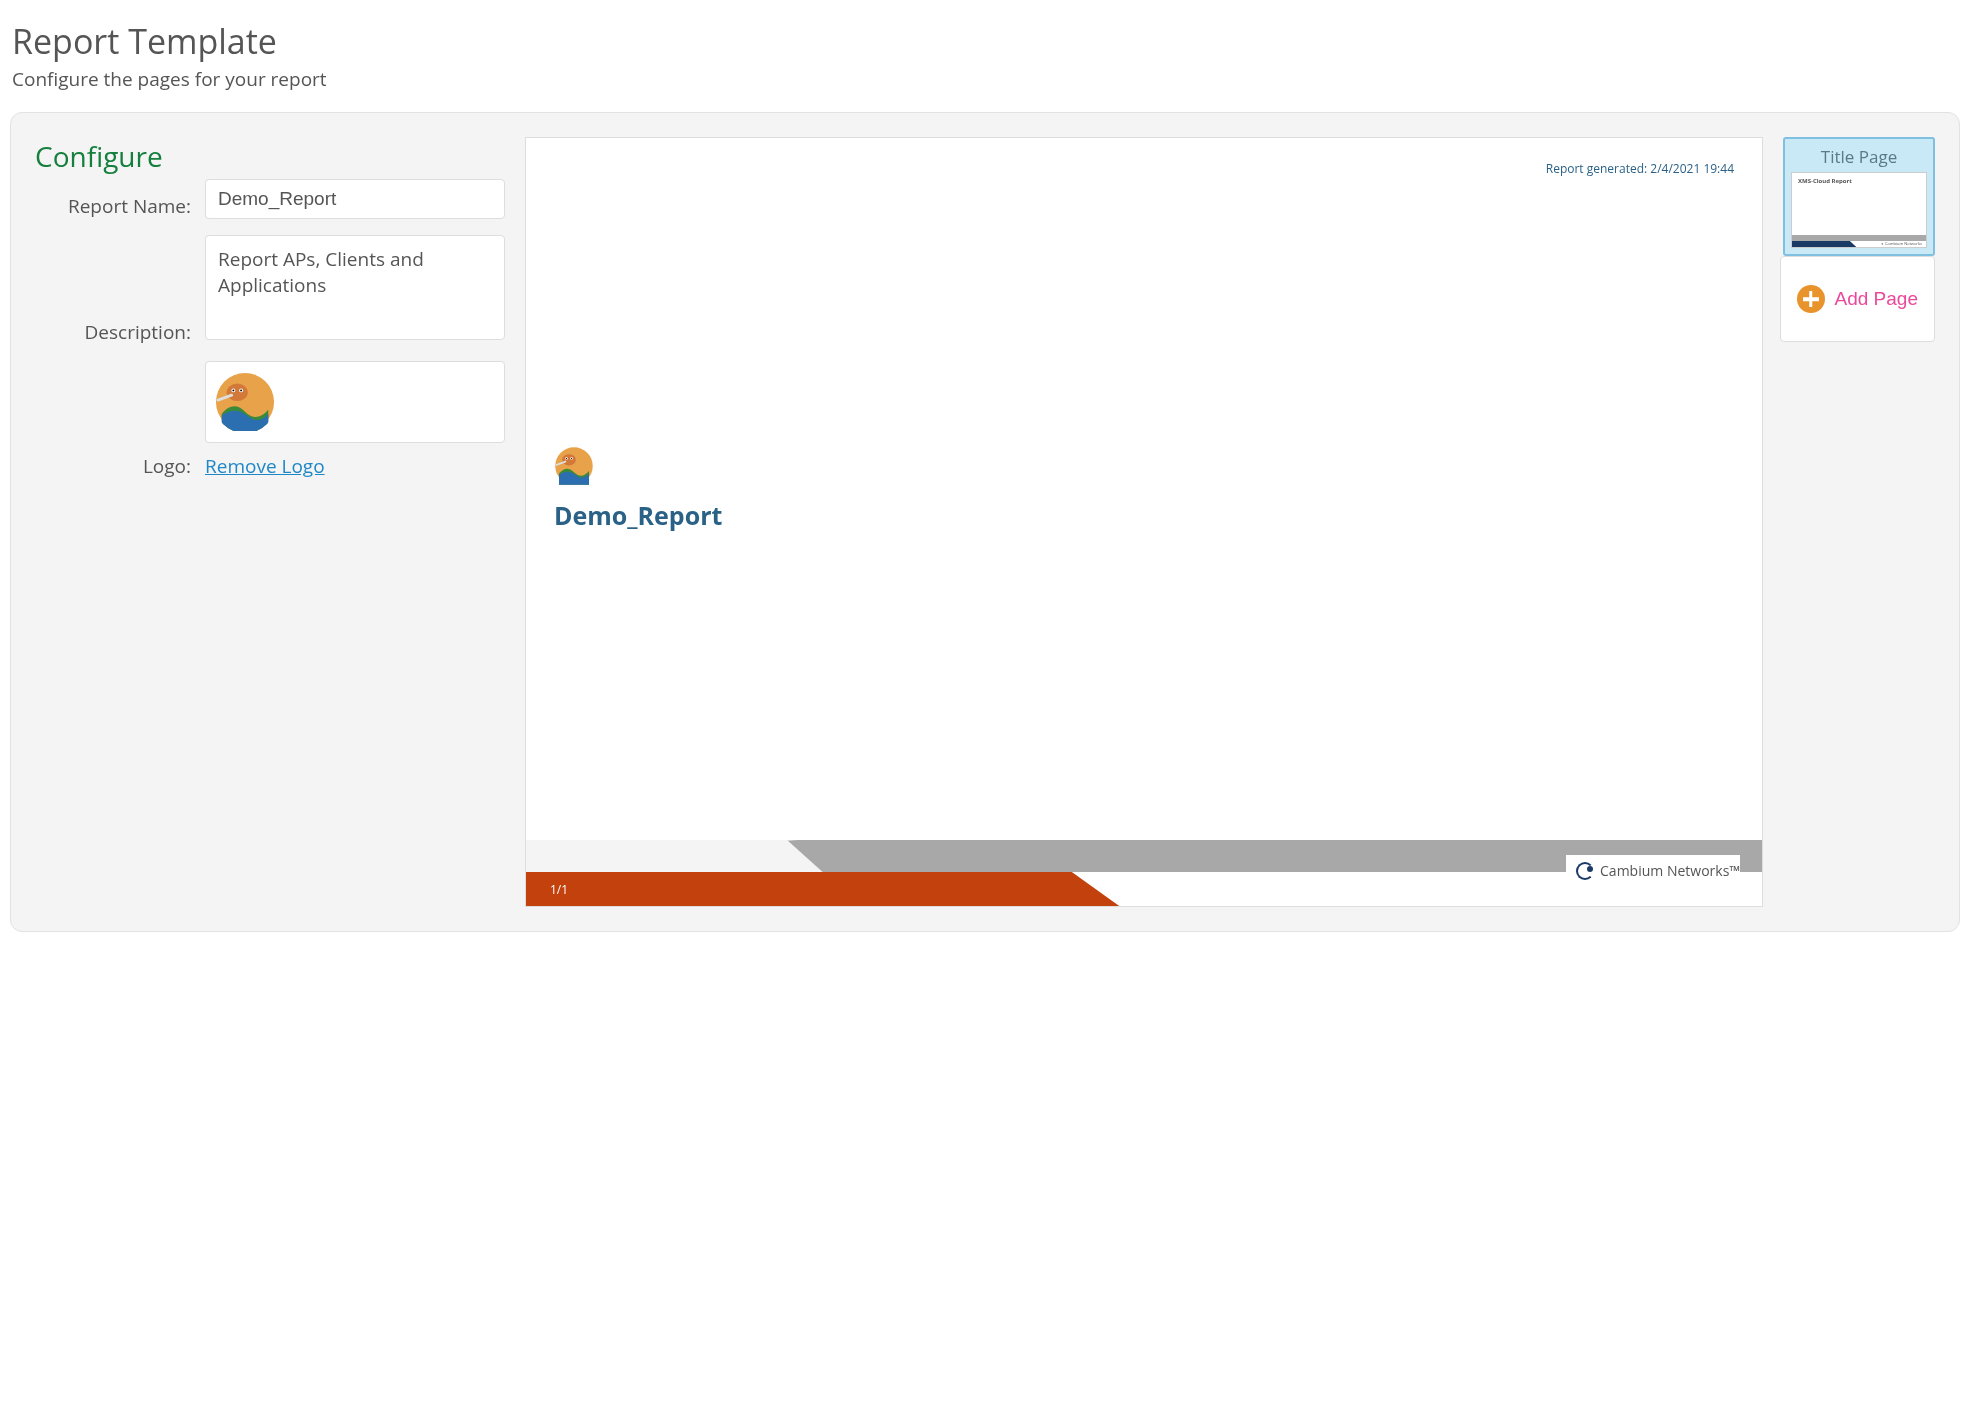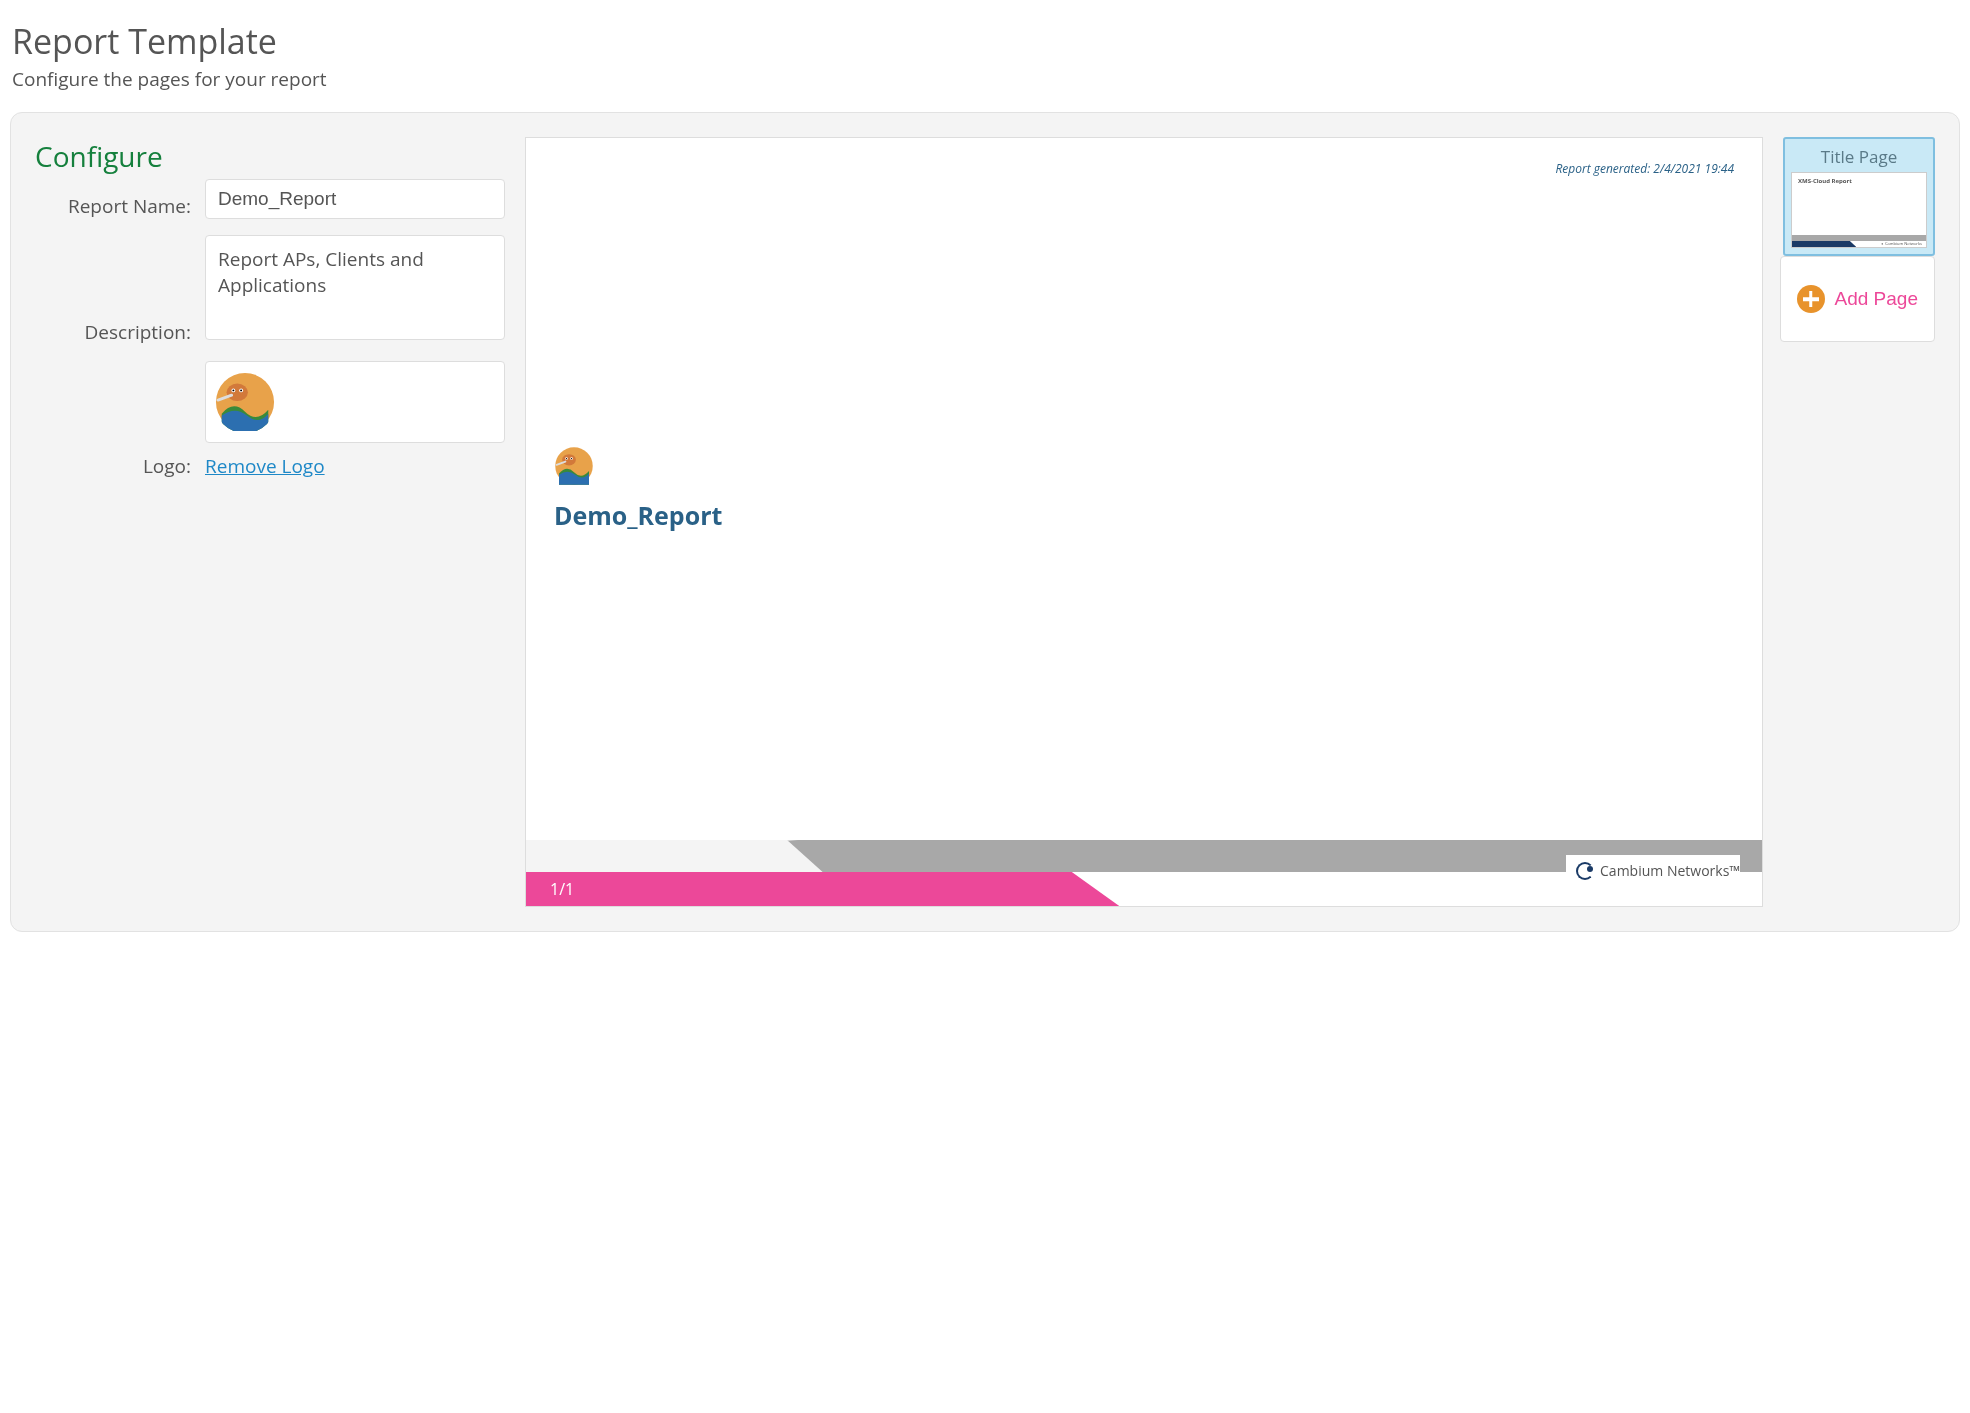--- a/index.html
+++ b/index.html
@@ -137,21 +137,20 @@
     height: 770px;
     display: flex;
     flex-direction: column;
   }
   .gen-stamp {
     position: absolute;
     top: 22px;
     right: 28px;
     font-size: 12px;
     color: #2a6187;
-    font-style: italic;
   }
   .preview-body {
     flex: 1;
     display: flex;
     flex-direction: column;
     justify-content: center;
     align-items: flex-start;
     padding-left: 28px;
     gap: 12px;
   }
@@ -174,26 +173,26 @@
     left: 0; right: 0; top: 0;
     height: 32px;
     background: #a8a8a8;
     clip-path: polygon(22% 0, 100% 0, 100% 100%, 0 100%, 0 50%);
   }
   .footer-blue {
     position: absolute;
     left: 0; bottom: 0;
     height: 34px;
     width: 48%;
-    background: #ec4899;
+    background: #c2410c;
     color: #fff;
     display: flex;
     align-items: center;
     padding-left: 24px;
-    font-size: 16px;
+    font-size: 12px;
     clip-path: polygon(0 0, 92% 0, 100% 100%, 0 100%);
   }
   .footer-gray-slant {
     position: absolute;
     left: 0; top: 0;
     height: 32px;
     width: 24%;
     background: #f4f4f4;
     clip-path: polygon(0 0, 88% 0, 100% 100%, 0 100%);
   }

